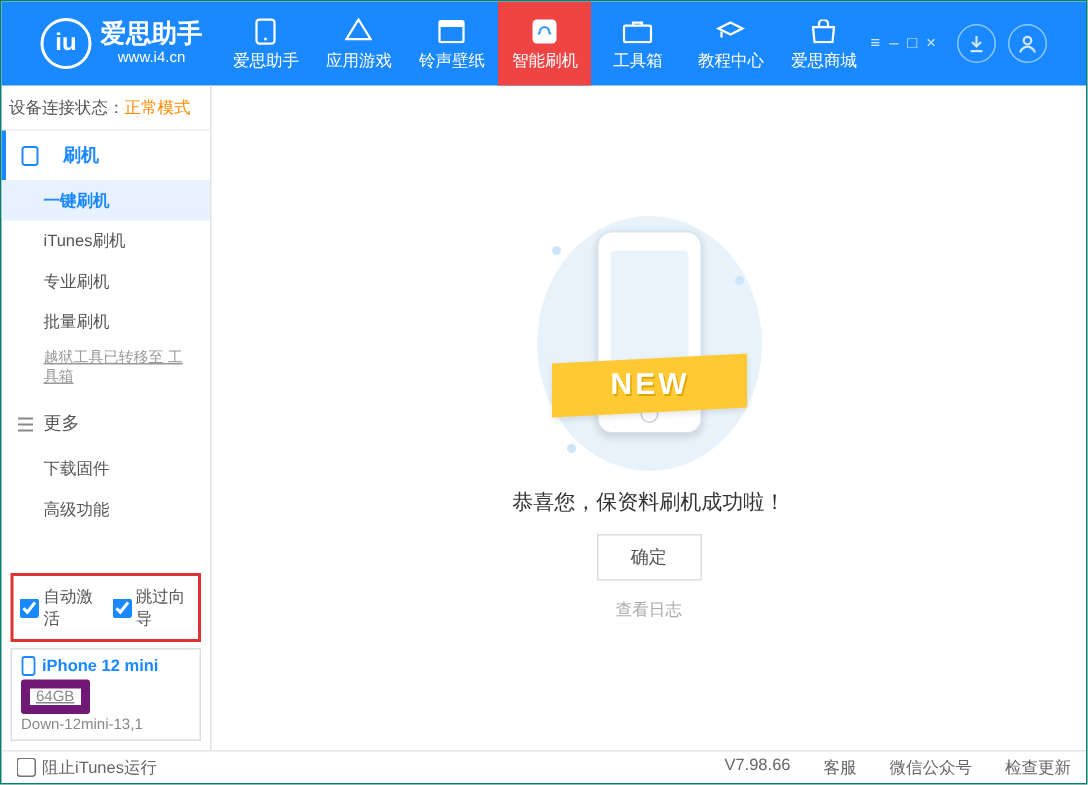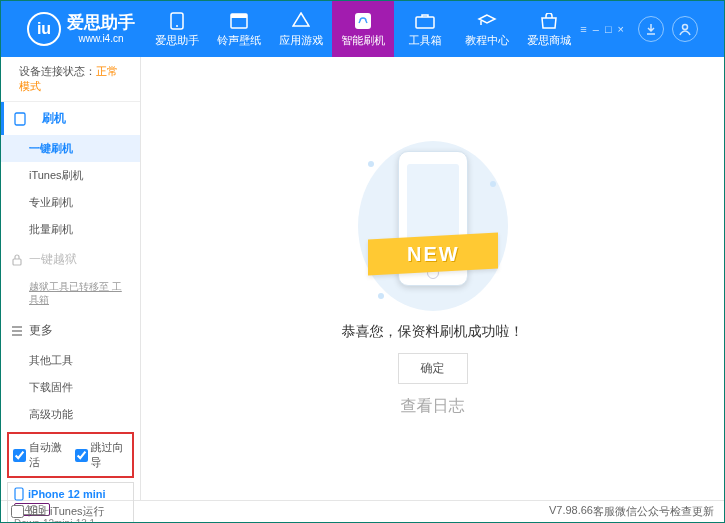--- a/index.html
+++ b/index.html
@@ -5,58 +5,58 @@
 * { margin: 0; padding: 0; box-sizing: border-box; font-family: "Microsoft YaHei", Arial, sans-serif; }
 body { width: 725px; height: 523px; background: #fff; overflow: hidden; border: 1px solid #0a7e6e; }
 .header { height: 56px; background: #1a88ff; display: flex; align-items: center; padding: 0 26px; text-align: center; }
 .logo-area { display: flex; align-items: center; width: 130px; }
 .logo-icon { width: 34px; height: 34px; border: 2px solid #fff; border-radius: 50%; display: flex; align-items: center; justify-content: center; color: #fff; font-weight: bold; font-size: 16px; margin-right: 6px; }
 .logo-text { color: #fff; }
 .logo-text .title { font-size: 17px; font-weight: bold; line-height: 1.1; }
 .logo-text .url { font-size: 10px; line-height: 1.1; }
 .nav { display: flex; height: 100%; }
 .nav-item { width: 62px; display: flex; flex-direction: column; align-items: center; justify-content: center; color: #fff; font-size: 11px; cursor: pointer; }
-.nav-item.active { background: #a21caf; }
+.nav-item.active { background: #ef4444; }
 .nav-item .ico { height: 20px; display: flex; align-items: center; justify-content: center; margin-bottom: 2px; }
 .header-right { margin-left: auto; display: flex; align-items: center; gap: 8px; }
 .header-right .top-icons { display: flex; gap: 6px; color: #cfe6ff; font-size: 11px; margin-right: 6px; }
 .header-right .circle-btn { width: 26px; height: 26px; border: 1.5px solid #8ec7ff; border-radius: 50%; display: flex; align-items: center; justify-content: center; color: #cfe6ff; cursor: pointer; }
 .body { display: flex; height: calc(100% - 56px - 22px); }
 .sidebar { width: 140px; border-right: 1px solid #e5e5e5; display: flex; flex-direction: column; font-size: 12px; color: #555; }
-.status-bar { padding: 7px 18px; font-size: 11px; border-bottom: 1px solid #eee; }
+.status-bar { padding: 7px 5px; font-size: 11px; border-bottom: 1px solid #eee; }
 .status-bar .mode { color: #ff8a00; }
 .section-head { display: flex; align-items: center; padding: 8px 10px; gap: 6px; cursor: pointer; }
 .section-head.flash { border-left: 3px solid #1a88ff; color: #1a88ff; font-weight: bold; gap: 16px; }
 .sub-item { padding: 6px 10px 6px 28px; cursor: pointer; font-size: 11px; }
 .sub-item.active { background: #e8f2ff; color: #1a88ff; font-weight: bold; }
 .sub-note { padding: 4px 10px 8px 28px; font-size: 10px; color: #999; line-height: 1.3; text-decoration: underline; }
 .spacer { flex: 1; }
 .checks-box { border: 2px solid #d33; margin: 4px 6px; padding: 6px 4px; display: flex; gap: 8px; font-size: 11px; }
 .checks-box label { display: flex; align-items: center; gap: 3px; cursor: pointer; }
 .checks-box input { accent-color: #1a88ff; }
 .device-box { border: 1px solid #ddd; margin: 0 6px 6px; padding: 4px 6px; font-size: 11px; }
 .device-box .dname { color: #1a88ff; font-weight: bold; display: flex; align-items: center; gap: 4px; }
-.device-box .cap { display: inline-block; border: 1px solid #701a75; border-radius: 2px; padding: 0 4px; font-size: 10px; color: #888; margin: 2px 0; text-decoration: underline; }
+.device-box .cap { display: inline-block; border: 6px solid #701a75; border-radius: 2px; padding: 0 4px; font-size: 10px; color: #888; margin: 2px 0; text-decoration: underline; }
 .device-box .fw { color: #888; font-size: 10px; }
 .main { flex: 1; display: flex; flex-direction: column; align-items: center; justify-content: center; gap: 12px; }
 .phone-ill { width: 150px; height: 170px; position: relative; }
 .burst { position: absolute; inset: 0; border-radius: 50%; background: #e8f2fb; }
 .phone { position: absolute; left: 40px; top: 10px; width: 70px; height: 135px; background: #fff; border-radius: 10px; box-shadow: 0 2px 6px rgba(0,0,0,0.15); border: 1px solid #d6e4f0; }
 .phone::before { content: ""; position: absolute; top: 12px; left: 8px; right: 8px; bottom: 20px; background: #eaf3fc; border-radius: 3px; }
 .phone::after { content: ""; position: absolute; bottom: 6px; left: 50%; transform: translateX(-50%); width: 10px; height: 10px; border: 1px solid #ccd; border-radius: 50%; }
 .ribbon { position: absolute; top: 95px; left: 10px; right: 10px; height: 36px; background: #ffc933; display: flex; align-items: center; justify-content: center; transform: skewY(-3deg); box-shadow: 0 2px 4px rgba(0,0,0,0.1); }
 .ribbon span { color: #fff; font-weight: 900; font-size: 20px; letter-spacing: 2px; transform: skewY(3deg); text-shadow: 1px 1px 0 #e0a400; }
 .dot { position: absolute; width: 6px; height: 6px; background: #cde5fa; border-radius: 50%; }
 .dot.d1 { top: 20px; left: 10px; } .dot.d2 { top: 40px; right: 12px; } .dot.d3 { bottom: 12px; left: 20px; }
 .msg { font-size: 14px; color: #333; }
 .btn-ok { border: 1px solid #ddd; background: #fff; padding: 6px 22px; font-size: 12px; color: #555; cursor: pointer; }
-.log-link { font-size: 16px; color: #aaa; cursor: pointer; }
+.log-link { font-size: 11px; color: #aaa; cursor: pointer; }
 .footer { height: 22px; border-top: 1px solid #e5e5e5; display: flex; align-items: center; font-size: 11px; color: #666; padding: 0 10px; gap: 14px; }
 .footer .left { display: flex; align-items: center; gap: 4px; }
-.footer .right { margin-left: auto; display: flex; gap: 0; }
+.footer .right { margin-left: auto; display: flex; gap: 22px; }
 svg { display: block; }
 </style>
 </head>
 <body>
 
 <div class="header">
   <div class="logo-area">
     <div class="logo-icon">iu</div>
     <div class="logo-text">
       <div class="title">爱思助手</div>
@@ -68,34 +68,34 @@
       <div class="ico">
           <svg width="14" height="18" viewBox="0 0 14 18">
             <rect x="1" y="1" width="12" height="16" rx="2" fill="none" stroke="#fff" stroke-width="1.5"></rect>
             <circle cx="7" cy="14" r="1" fill="#fff"></circle>
           </svg>
         </div>
       <span>爱思助手</span>
     </div>
     <div class="nav-item">
       <div class="ico">
+          <svg width="18" height="18" viewBox="0 0 18 18">
+            <path d="M9 1 L17 14 H1 Z" fill="none" stroke="#fff" stroke-width="1.5"></path>
+          </svg>
+        </div>
+      <span>应用游戏</span>
+    </div>
+    <div class="nav-item">
+      <div class="ico">
           <svg width="18" height="16" viewBox="0 0 18 16">
             <rect x="1" y="1" width="16" height="14" rx="1" fill="none" stroke="#fff" stroke-width="1.5"></rect>
             <rect x="1" y="1" width="16" height="4" fill="#fff"></rect>
           </svg>
         </div>
       <span>铃声壁纸</span>
-    </div>
-    <div class="nav-item">
-      <div class="ico">
-          <svg width="18" height="18" viewBox="0 0 18 18">
-            <path d="M9 1 L17 14 H1 Z" fill="none" stroke="#fff" stroke-width="1.5"></path>
-          </svg>
-        </div>
-      <span>应用游戏</span>
     </div>
     <div class="nav-item active">
       <div class="ico">
           <svg width="18" height="18" viewBox="0 0 18 18">
             <rect x="1" y="1" width="16" height="16" rx="3" fill="#fff"></rect>
             <path d="M6 9a3 3 0 0 1 6 0M6 9l-1 2M12 9l1 2" stroke="#3d9dff" stroke-width="1.5" fill="none"></path>
           </svg>
         </div>
       <span>智能刷机</span>
     </div>
@@ -155,36 +155,28 @@
     <div class="section-head flash">
       <svg width="12" height="14" viewBox="0 0 12 14">
           <rect x="1" y="1" width="10" height="12" rx="1.5" fill="none" stroke="#1a88ff" stroke-width="1.3"></rect>
         </svg>
       <span>刷机</span>
     </div>
     <div class="sub-item active">一键刷机</div>
     <div class="sub-item">iTunes刷机</div>
     <div class="sub-item">专业刷机</div>
     <div class="sub-item">批量刷机</div>
-    <div class="section-head" style="color:#bbb">
-      <svg width="12" height="12" viewBox="0 0 12 12">
-          <rect x="2" y="5" width="8" height="6" rx="1" fill="none" stroke="#bbb" stroke-width="1.2"></rect>
-          <path d="M4 5V3a2 2 0 0 1 4 0v2" fill="none" stroke="#bbb" stroke-width="1.2"></path>
-        </svg>
-      <span>一键越狱</span>
-    </div>
     <div class="sub-note">越狱工具已转移至
 工具箱</div>
     <div class="section-head">
       <svg width="12" height="10" viewBox="0 0 12 10">
           <path d="M1 1h10M1 5h10M1 9h10" stroke="#888" stroke-width="1.4"></path>
         </svg>
       <span>更多</span>
     </div>
-    <div class="sub-item">其他工具</div>
     <div class="sub-item">下载固件</div>
     <div class="sub-item">高级功能</div>
     <div class="spacer"></div>
     <div class="checks-box">
       <label>
           <input type="checkbox" checked="" style="">
           <span>自动激活</span>
         </label>
       <label>
           <input type="checkbox" checked="" style="">

